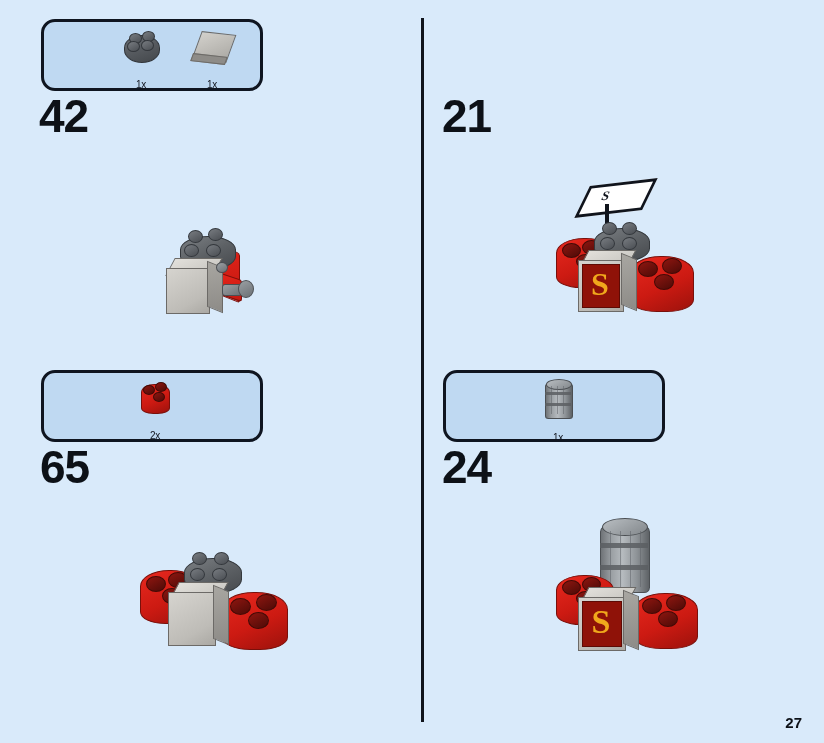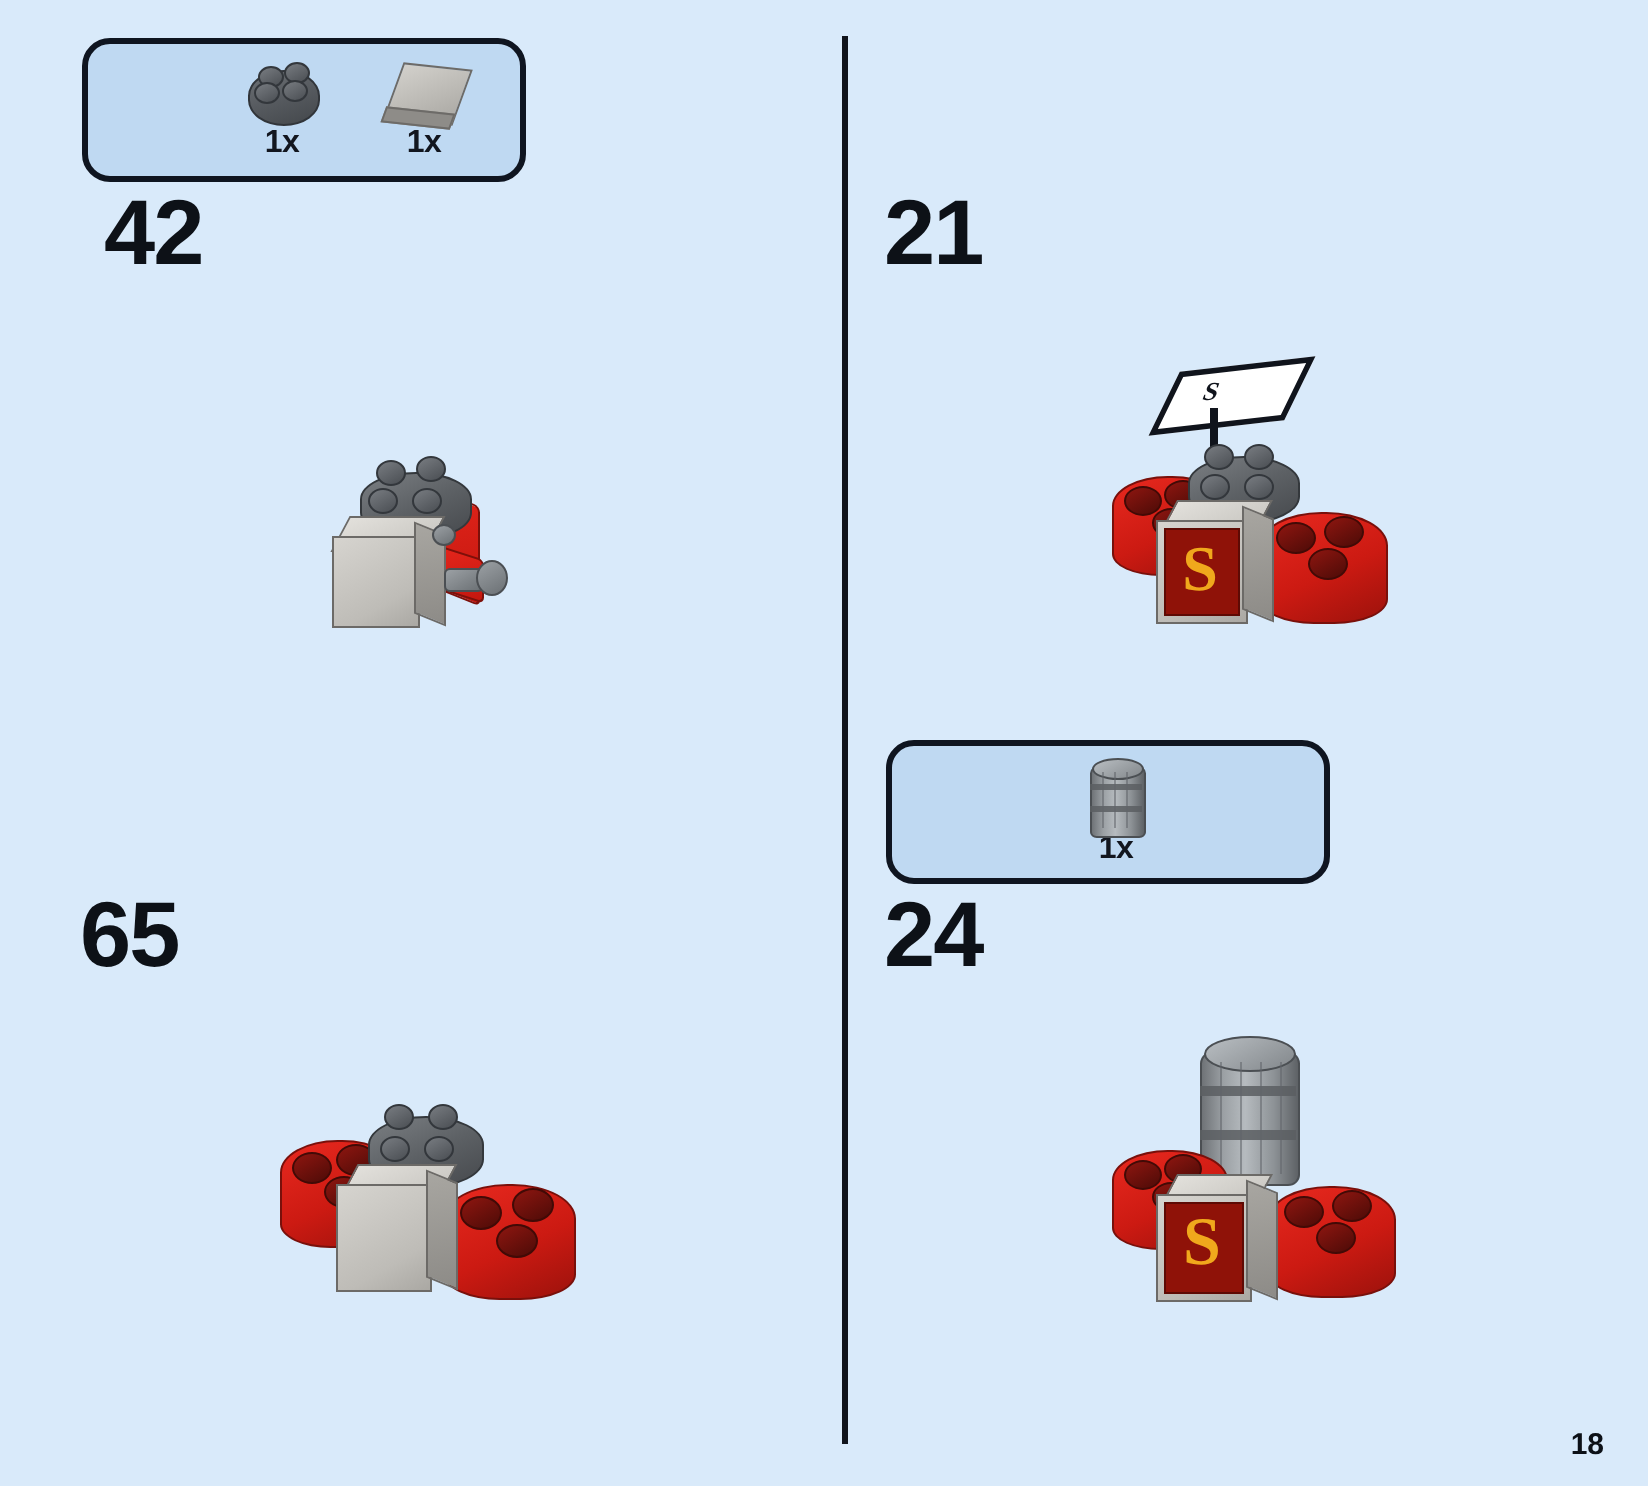--- a/index.html
+++ b/index.html
@@ -48,25 +48,25 @@
   .callout-inner {
     position: relative;
     width: 100%;
     height: 100%;
   }
   .part {
     position: absolute;
     text-align: center;
   }
   .part-qty {
-    font-size: 16px;
-    font-weight: bold;
+    font-size: 10px;
+    font-weight: normal;
     color: #12161f;
     letter-spacing: -0.3px;
-    margin-top: 1px;
+    margin-top: 17px;
   }
   .part-art {
     position: relative;
     margin: 0 auto;
   }
 
   
   .step-num {
     position: absolute;
     font-size: 46px;
@@ -265,21 +265,21 @@
               <div class="tile-top"></div>
               <div class="tile-side"></div>
             </div>
           </div>
           <div class="part-qty">1x</div>
         </div>
 
       </div>
     </div>
 
-    <div class="step-num" style="left:52px; top:93px;">42</div>
+    <div class="step-num" style="left:39px; top:93px;">42</div>
 
     <div class="assembly" style="left:160px; top:228px; width:115px; height:110px;">
 
       <div class="red-plate" style="left:44px; top:18px; width:34px; height:48px;
            transform:skewY(22deg); border-radius:3px;"></div>
       <div class="red-plate" style="left:58px; top:48px; width:22px; height:20px;
            transform:skewY(18deg); border-radius:3px;"></div>
 
       <div class="dgp" style="left:20px; top:8px; width:54px; height:32px;"></div>
       <div class="rp-stud" style="left:28px; top:2px;  width:13px; height:11px;"></div>
@@ -291,20 +291,33 @@
            transform:skewX(-28deg);"></div>
       <div class="gb-front" style="left:6px;  top:40px; width:42px; height:44px;"></div>
       <div class="gb-side" style="left:47px; top:36px; width:14px; height:44px;
            transform:skewY(22deg);"></div>
 
       <div class="pin" style="left:62px; top:56px; width:18px; height:10px;"></div>
       <div class="pin" style="left:78px; top:52px; width:14px; height:16px; border-radius:50%;"></div>
       <div class="pin" style="left:56px; top:34px; width:10px; height:9px; border-radius:50%;"></div>
     </div>
 
+    <div class="callout" style="left:41px; top:370px; width:222px; height:72px;">
+      <div class="callout-inner">
+        <div class="part" style="left:86px; top:6px; width:50px;">
+          <div class="part-art" style="width:30px; height:34px;">
+            <div class="rb-body pc" style="left:1px; top:5px;"></div>
+            <div class="rb-stud" style="left:3px;  top:6px;"></div>
+            <div class="rb-stud" style="left:15px; top:3px;"></div>
+            <div class="rb-stud" style="left:13px; top:13px;"></div>
+          </div>
+          <div class="part-qty">2x</div>
+        </div>
+      </div>
+    </div>
 
     <div class="step-num" style="left:40px; top:444px;">65</div>
 
     <div class="assembly" style="left:140px; top:552px; width:150px; height:112px;">
 
       <div class="pc" style="left:0px; top:18px;">
         <div class="rb-body" style="width:58px; height:52px; border-radius:48% 48% 42% 42% / 30% 30% 22% 22%;"></div>
         <div class="rb-stud" style="left:6px;  top:6px;  width:18px; height:14px;"></div>
         <div class="rb-stud" style="left:28px; top:2px;  width:18px; height:14px;"></div>
         <div class="rb-stud" style="left:22px; top:18px; width:18px; height:14px;"></div>
@@ -424,15 +437,15 @@
            transform:skewX(-28deg);"></div>
       <div class="gb-front" style="left:26px; top:82px; width:46px; height:52px;"></div>
       <div class="gb-side" style="left:71px; top:78px; width:14px; height:52px;
            transform:skewY(22deg);"></div>
       <div class="decal-face" style="left:30px; top:86px; width:38px; height:44px;"></div>
       <div class="decal-s" style="left:30px; top:90px; width:38px; font-size:34px;">S</div>
     </div>
 
   </div>
 
-  <div class="page-num">18</div>
+  <div class="page-num">27</div>
 
 </div>
 
 </body></html>

